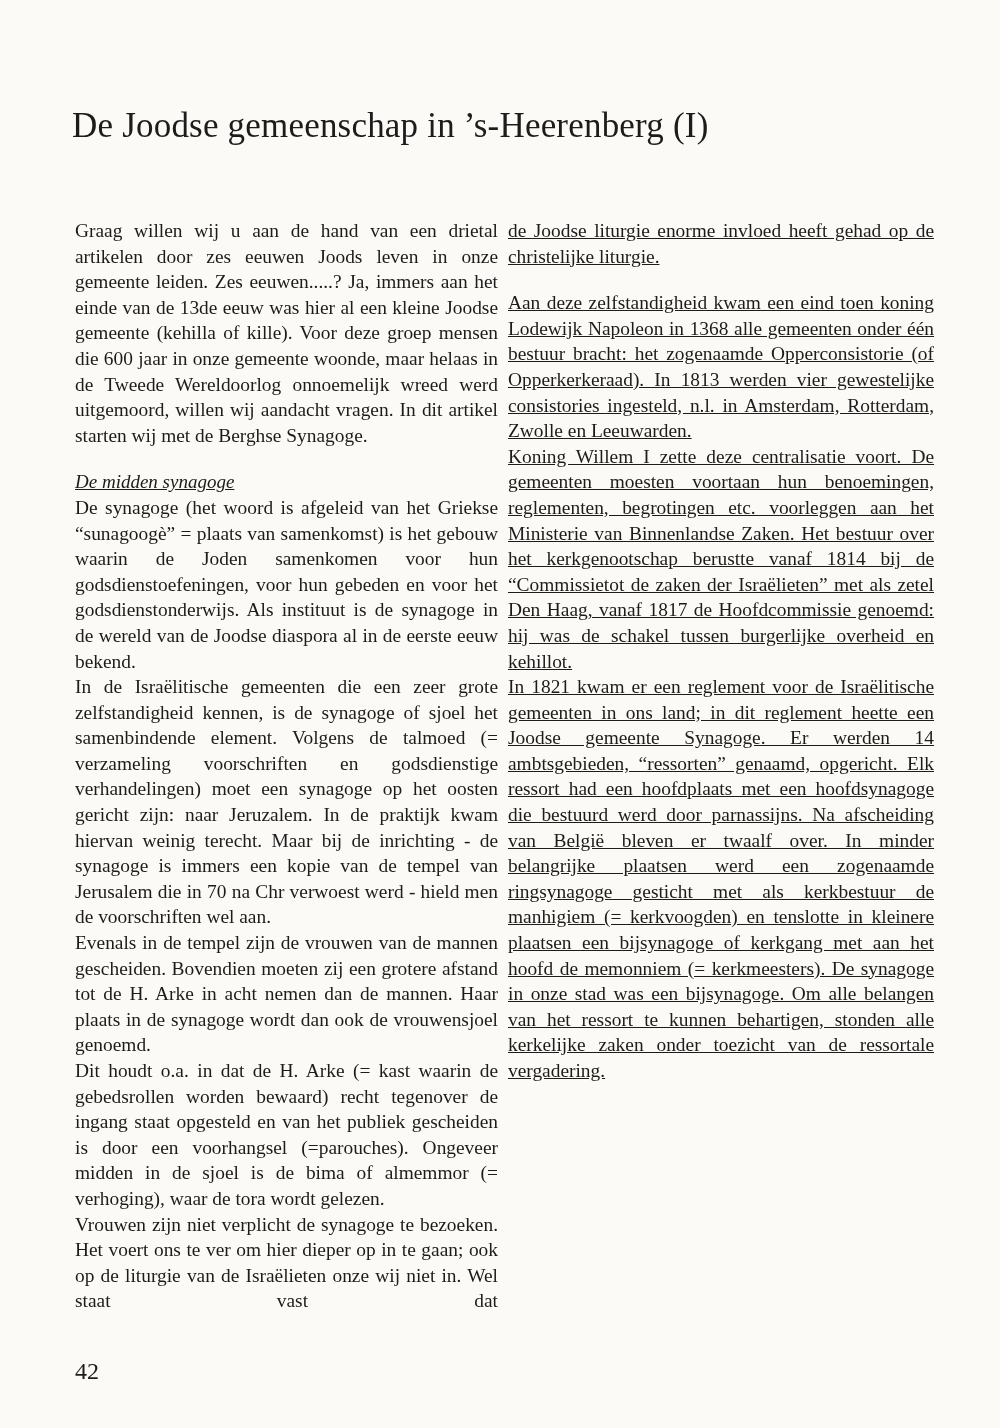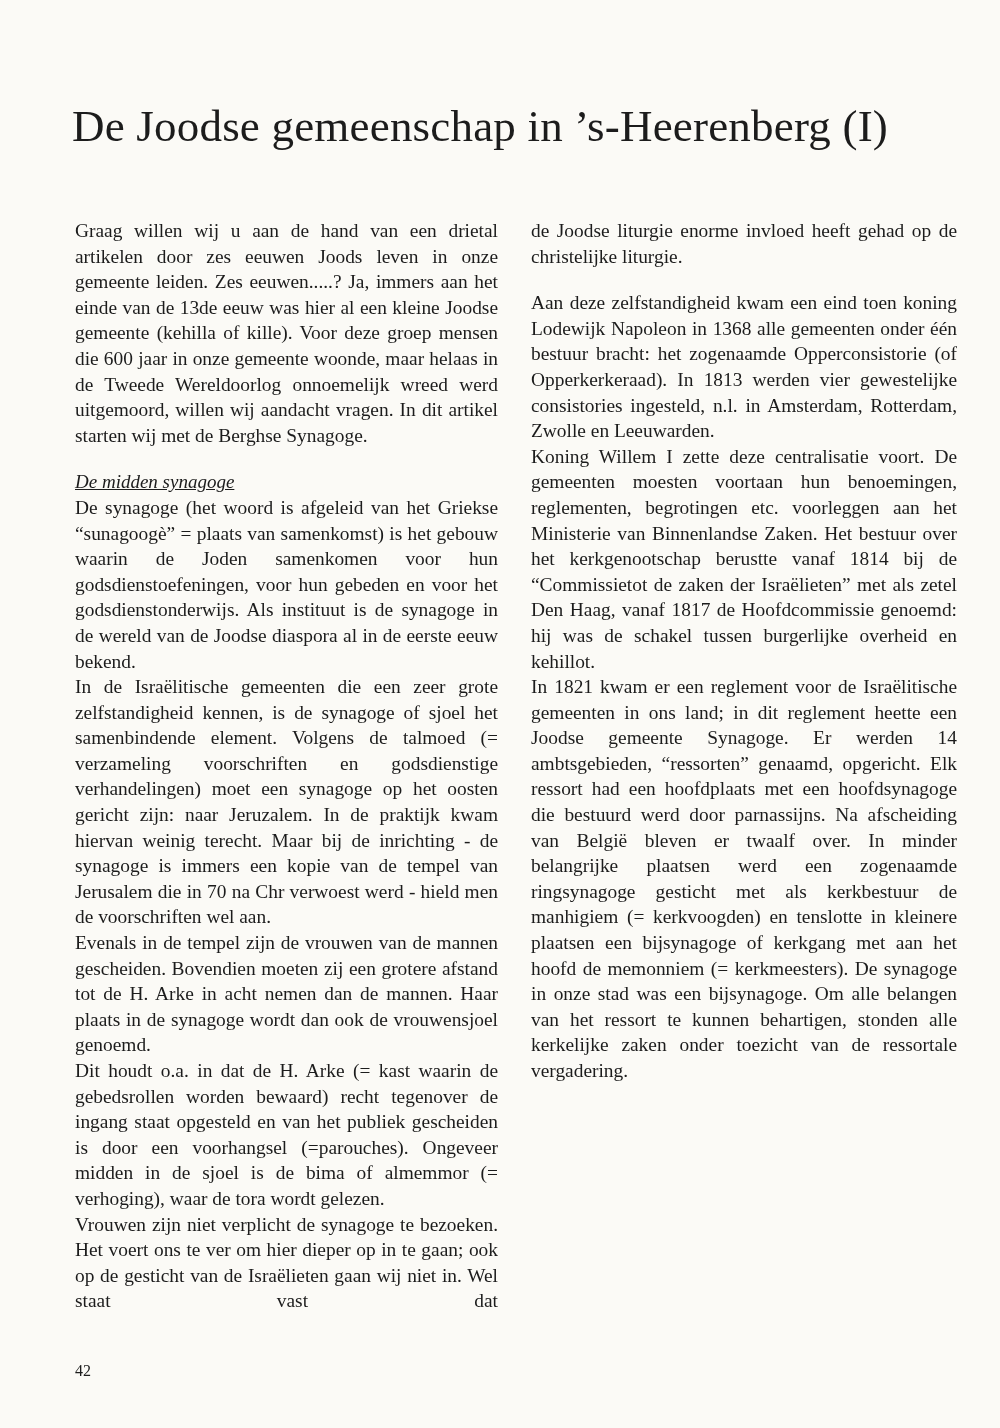--- a/index.html
+++ b/index.html
@@ -7,70 +7,70 @@
       width: 1000px; height: 1428px;
       background: #fbfaf6;
       font-family: "Liberation Serif", "DejaVu Serif", serif;
       color: #1c1c1c;
       position: relative;
       overflow: hidden;
     }
     .title {
       position: absolute;
       left: 72px; top: 96px;
-      font-size: 45px;
+      font-size: 35px;
       line-height: 60px;
       font-weight: normal;
       margin: 0;
       letter-spacing: 0.2px;
       white-space: nowrap;
     }
     .col {
       position: absolute;
       top: 172px;
       width: 423px;
       font-size: 19.4px;
       line-height: 25.6px;
       text-align: justify;
       margin-top: 46px;
     }
     .col.left { left: 75px; }
-    .col.right { left: 531px; width: 426px; }
+    .col.right { left: 508px; width: 426px; text-decoration: underline; }
     .col p {
       margin: 0;
       text-align-last: left;
     }
     .col p.gap-after { margin-bottom: 21px; }
     .heading {
       margin: 0;
       font-style: italic;
       text-decoration: underline;
       font-size: 19px;
       line-height: 25.6px;
     }
     .page-number {
       position: absolute;
       left: 75px; top: 1358px;
-      font-size: 16px;
+      font-size: 24px;
       line-height: 26px;
     }
   </style>
 </head>
 <body>
 
 <h1 class="title">De Joodse gemeenschap in ’s-Heerenberg (I)</h1>
 
 <div class="col left">
   <p class="gap-after">Graag willen wij u aan de hand van een drietal artikelen door zes eeuwen Joods leven in onze gemeente leiden. Zes eeuwen.....? Ja, immers aan het einde van de 13de eeuw was hier al een kleine Joodse gemeente (kehilla of kille). Voor deze groep mensen die 600 jaar in onze gemeente woonde, maar helaas in de Tweede Wereldoorlog onnoemelijk wreed werd uitgemoord, willen wij aandacht vragen. In dit artikel starten wij met de Berghse Synagoge.</p>
   <p class="heading">De midden synagoge</p>
   <p>De synagoge (het woord is afgeleid van het Griekse “sunagoogè” = plaats van samenkomst) is het gebouw waarin de Joden samenkomen voor hun godsdienstoefeningen, voor hun gebeden en voor het godsdienstonderwijs. Als instituut is de synagoge in de wereld van de Joodse diaspora al in de eerste eeuw bekend.</p>
   <p>In de Israëlitische gemeenten die een zeer grote zelfstandigheid kennen, is de synagoge of sjoel het samenbindende element. Volgens de talmoed (= verzameling voorschriften en godsdienstige verhandelingen) moet een synagoge op het oosten gericht zijn: naar Jeruzalem. In de praktijk kwam hiervan weinig terecht. Maar bij de inrichting - de synagoge is immers een kopie van de tempel van Jerusalem die in 70 na Chr verwoest werd - hield men de voorschriften wel aan.</p>
   <p>Evenals in de tempel zijn de vrouwen van de mannen gescheiden. Bovendien moeten zij een grotere afstand tot de H. Arke in acht nemen dan de mannen. Haar plaats in de synagoge wordt dan ook de vrouwensjoel genoemd.</p>
   <p>Dit houdt o.a. in dat de H. Arke (= kast waarin de gebedsrollen worden bewaard) recht tegenover de ingang staat opgesteld en van het publiek gescheiden is door een voorhangsel (=parouches). Ongeveer midden in de sjoel is de bima of almemmor (= verhoging), waar de tora wordt gelezen.</p>
-  <p style="text-align-last: justify;">Vrouwen zijn niet verplicht de synagoge te bezoeken. Het voert ons te ver om hier dieper op in te gaan; ook op de gesticht van de Israëlieten gaan wij niet in. Wel staat vast dat</p>
+  <p style="text-align-last: justify;">Vrouwen zijn niet verplicht de synagoge te bezoeken. Het voert ons te ver om hier dieper op in te gaan; ook op de liturgie van de Israëlieten onze wij niet in. Wel staat vast dat</p>
 </div>
 
 <div class="col right">
   <p class="gap-after">de Joodse liturgie enorme invloed heeft gehad op de christelijke liturgie.</p>
   <p>Aan deze zelfstandigheid kwam een eind toen koning Lodewijk Napoleon in 1368 alle gemeenten onder één bestuur bracht: het zogenaamde Opperconsistorie (of Opperkerkeraad). In 1813 werden vier gewestelijke consistories ingesteld, n.l. in Amsterdam, Rotterdam, Zwolle en Leeuwarden.</p>
   <p>Koning Willem I zette deze centralisatie voort. De gemeenten moesten voortaan hun benoemingen, reglementen, begrotingen etc. voorleggen aan het Ministerie van Binnenlandse Zaken. Het bestuur over het kerkgenootschap berustte vanaf 1814 bij de “Commissietot de zaken der Israëlieten” met als zetel Den Haag, vanaf 1817 de Hoofdcommissie genoemd: hij was de schakel tussen burgerlijke overheid en kehillot.</p>
   <p>In 1821 kwam er een reglement voor de Israëlitische gemeenten in ons land; in dit reglement heette een Joodse gemeente Synagoge. Er werden 14 ambtsgebieden, “ressorten” genaamd, opgericht. Elk ressort had een hoofdplaats met een hoofdsynagoge die bestuurd werd door parnassijns. Na afscheiding van België bleven er twaalf over. In minder belangrijke plaatsen werd een zogenaamde ringsynagoge gesticht met als kerkbestuur de manhigiem (= kerkvoogden) en tenslotte in kleinere plaatsen een bijsynagoge of kerkgang met aan het hoofd de memonniem (= kerkmeesters). De synagoge in onze stad was een bijsynagoge. Om alle belangen van het ressort te kunnen behartigen, stonden alle kerkelijke zaken onder toezicht van de ressortale vergadering.</p>
 </div>
 
 <div class="page-number">42</div>

